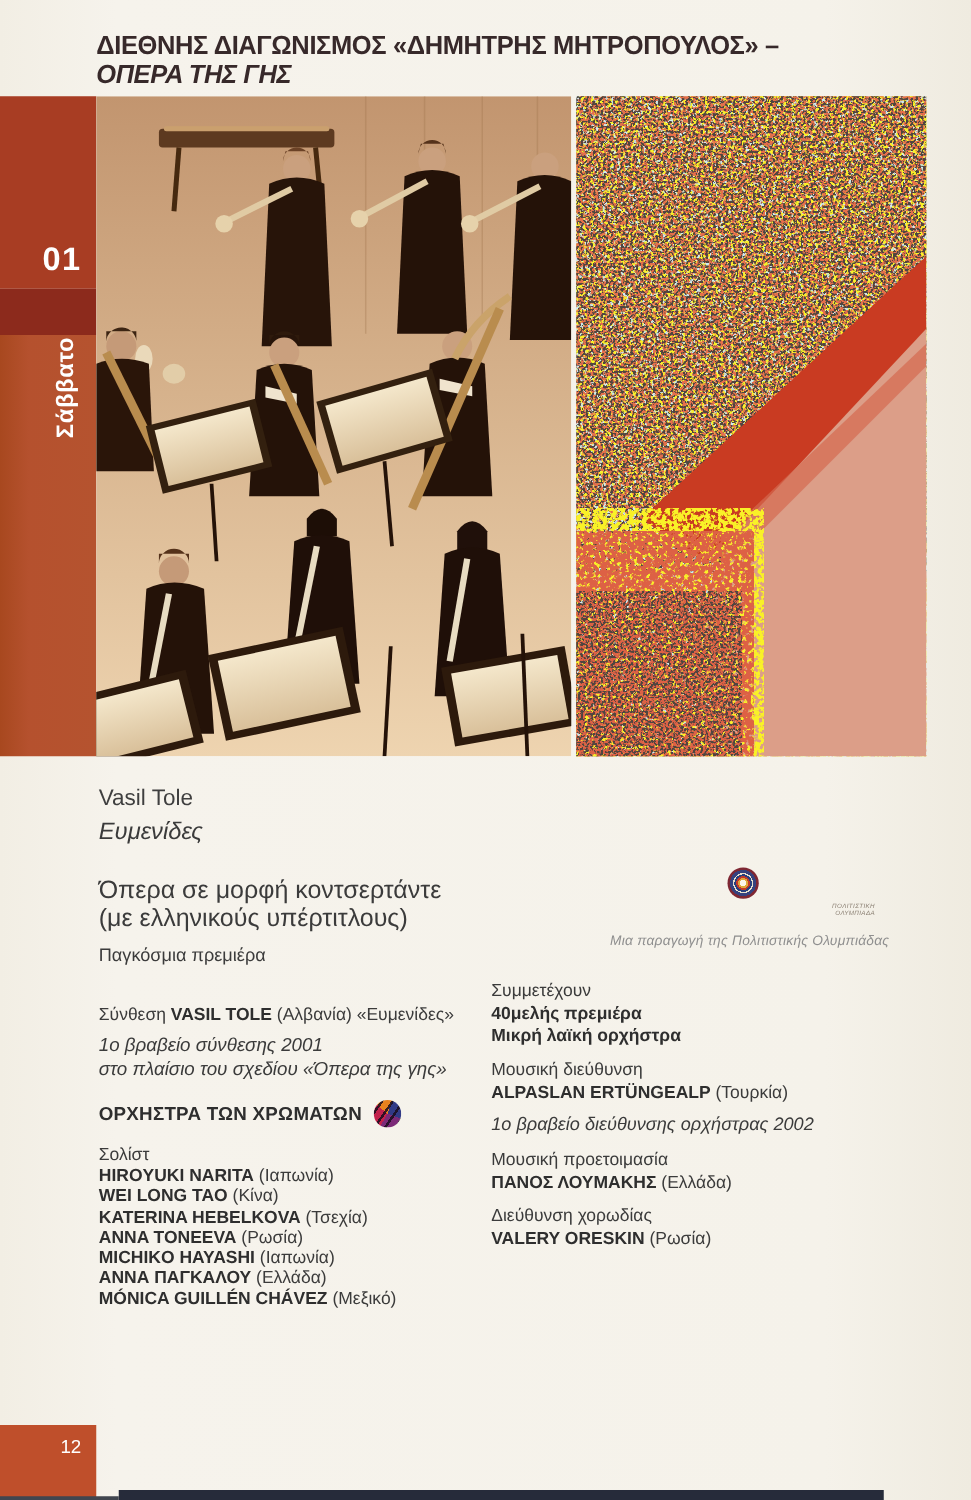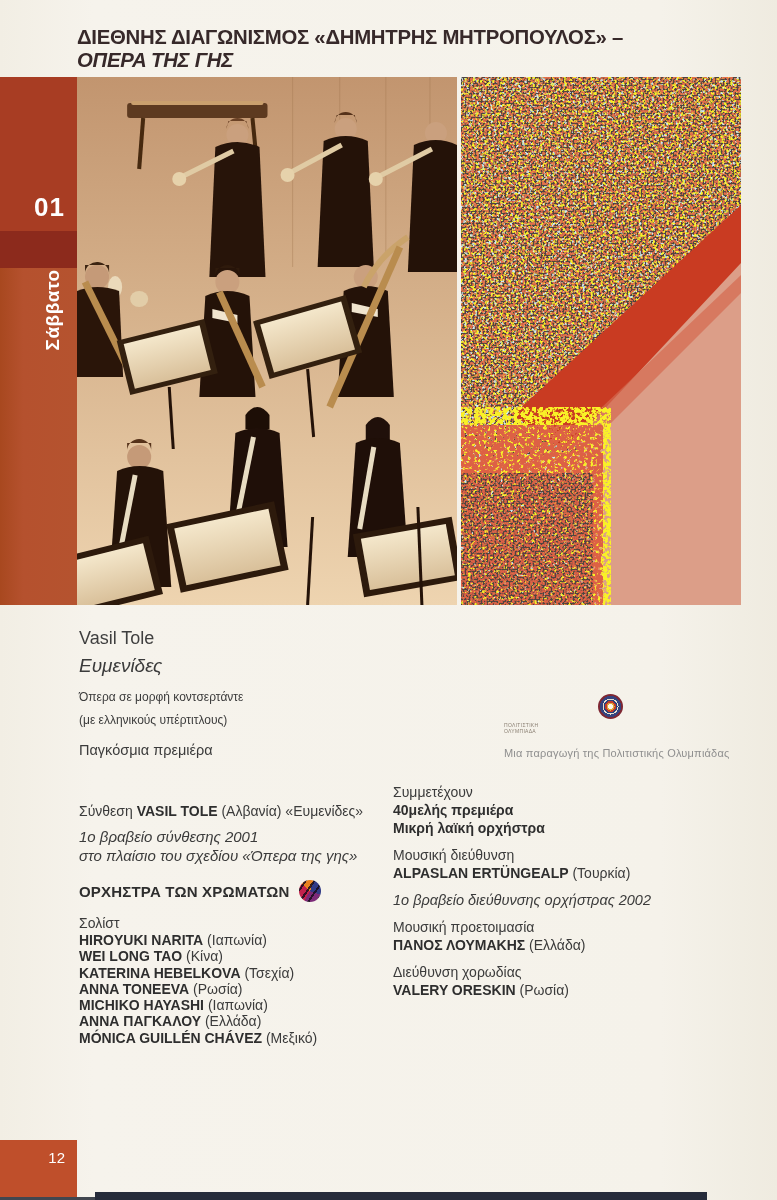--- a/index.html
+++ b/index.html
@@ -24,24 +24,24 @@
   .saturday { position:absolute; left:53px; top:310px; transform:translate(-50%,-50%) rotate(-90deg);
               color:#fff; font-weight:bold; font-size:19px; white-space:nowrap; letter-spacing:.5px; }
   
   .photo-orchestra { position:absolute; left:77px; top:77px; width:380px; height:528px; }
   .photo-abstract  { position:absolute; left:461px; top:77px; width:280px; height:528px; }
   .photo-orchestra svg, .photo-abstract svg { display:block; width:100%; height:100%; }
   
   .event { position:absolute; left:79px; top:628px; }
   .composer { font-size:18px; color:#3f3f3f; }
   .work { font-size:19px; font-style:italic; margin-top:6px; }
-  .desc { font-size:12px; margin-top:9px; line-height:23px; }
+  .desc { font-size:20px; margin-top:24px; line-height:23px; }
   .premiere { font-size:14.5px; margin-top:10px; }
   
-  .production { position:absolute; left:504px; top:694px; width:212px; text-align:left; }
+  .production { position:absolute; left:488px; top:694px; width:212px; text-align:right;font-style:italic; }
   .logo-circle { width:25px; height:25px; border-radius:50%; margin:0 auto;
     background: radial-gradient(circle at 50% 50%,
       #fdf6ea 0 2.5px, #e0a93c 2.5px 4px, #c23a2a 4px 5.5px, #28407e 5.5px 7px,
       #e8e0cc 7px 8px, #35427e 8px 10.5px, #7e2733 10.5px 12.5px); }
   .logo-caption { font-size:5px; line-height:6px; color:#8a7f72; margin-top:3px; letter-spacing:.3px; }
   .prod-credit { font-size:11px; color:#8f8f8f; margin-top:13px; white-space:nowrap; letter-spacing:.2px; }
   
   .col-left  { position:absolute; left:79px;  top:802px; width:312px; font-size:14px; }
   .col-right { position:absolute; left:393px; top:783px; width:330px; font-size:14px; }
   b { color:#2e2e2e; }

